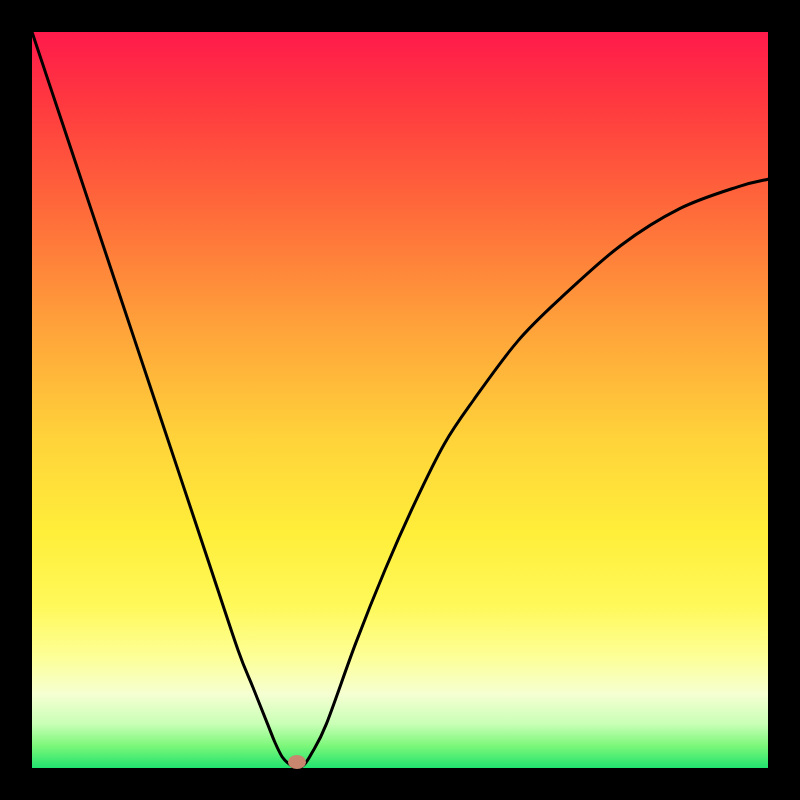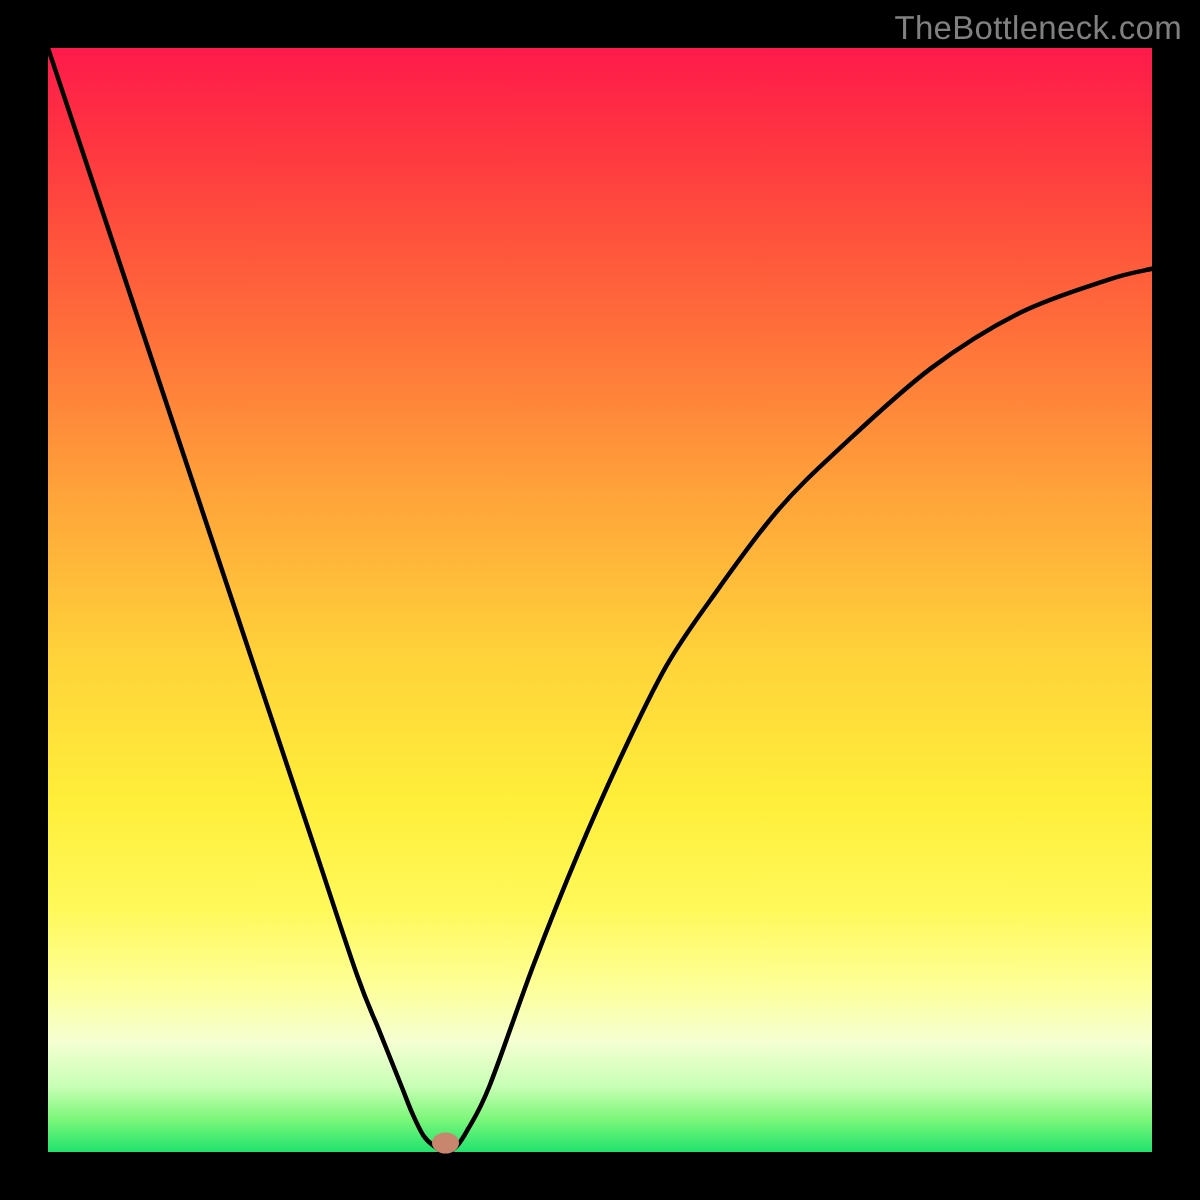--- a/index.html
+++ b/index.html
@@ -72,15 +72,14 @@
   <div class="plot-area">
 
     <svg class="curve" viewBox="0 0 736 736" preserveAspectRatio="none">
       <path id="curvePath" d="M 0 0 C 4.906666666666667 14.720000000000008, 19.626666666666665 58.88000000000005, 29.44 88.32000000000005 C 39.25333333333334 117.76000000000005, 49.06666666666667 147.2, 58.88 176.64 C 68.69333333333333 206.07999999999998, 78.50666666666666 235.51999999999998, 88.32 264.96 C 98.13333333333333 294.4, 107.94666666666667 323.84, 117.76 353.28 C 127.57333333333334 382.71999999999997, 137.38666666666668 412.15999999999997, 147.20000000000002 441.59999999999997 C 157.01333333333335 471.03999999999996, 166.82666666666665 500.47999999999996, 176.64 529.92 C 186.45333333333332 559.36, 198.72000000000003 597.3866666666667, 206.08 618.24 C 213.44 639.0933333333334, 215.89333333333332 642.7733333333333, 220.79999999999998 655.04 C 225.70666666666665 667.3066666666666, 231.84 682.64, 235.52 691.84 C 239.20000000000002 701.0400000000001, 240.42666666666668 704.72, 242.88000000000002 710.24 C 245.33333333333337 715.76, 247.7866666666667 721.28, 250.24 724.96 C 252.69333333333333 728.6400000000001, 255.14666666666665 730.48, 257.59999999999997 732.32 C 260.0533333333333 734.1600000000001, 262.50666666666666 736, 264.96 736 C 267.4133333333333 736, 269.8666666666667 734.7733333333334, 272.32 732.32 C 274.7733333333333 729.8666666666667, 276 728.0266666666666, 279.68 721.28 C 283.36 714.5333333333333, 287.04 710.24, 294.40000000000003 691.84 C 301.76000000000005 673.44, 314.02666666666664 636.64, 323.84 610.88 C 333.6533333333333 585.12, 343.46666666666664 560.5866666666666, 353.28 537.28 C 363.0933333333333 513.9733333333334, 372.9066666666667 491.8933333333333, 382.72 471.04 C 392.53333333333336 450.1866666666667, 402.3466666666667 429.33333333333337, 412.16 412.16 C 421.97333333333336 394.9866666666667, 429.3333333333333 385.17333333333335, 441.59999999999997 368 C 453.8666666666666 350.82666666666665, 471.0400000000001 326.29333333333335, 485.76000000000005 309.12 C 500.48 291.94666666666666, 512.7466666666667 280.90666666666664, 529.92 264.96 C 547.0933333333332 249.01333333333332, 569.1733333333334 228.16000000000005, 588.8000000000001 213.44000000000005 C 608.4266666666667 198.72000000000006, 628.0533333333333 186.45333333333335, 647.68 176.64 C 667.3066666666666 166.82666666666663, 691.8399999999999 159.4666666666666, 706.56 154.55999999999995 C 721.28 149.65333333333328, 731.0933333333334 148.4266666666666, 736 147.19999999999993" fill="none" stroke="#000000" stroke-width="3" stroke-linejoin="round" stroke-linecap="round"></path>
     </svg>
 
     <div id="marker" class="marker" style="left: 264.96px; top: 730.112px; background: rgb(201, 134, 111);"></div>
 
   </div>
 
-  <div class="watermark">TheBottleneck.com</div>
 
 </div>
 
 </body></html>

